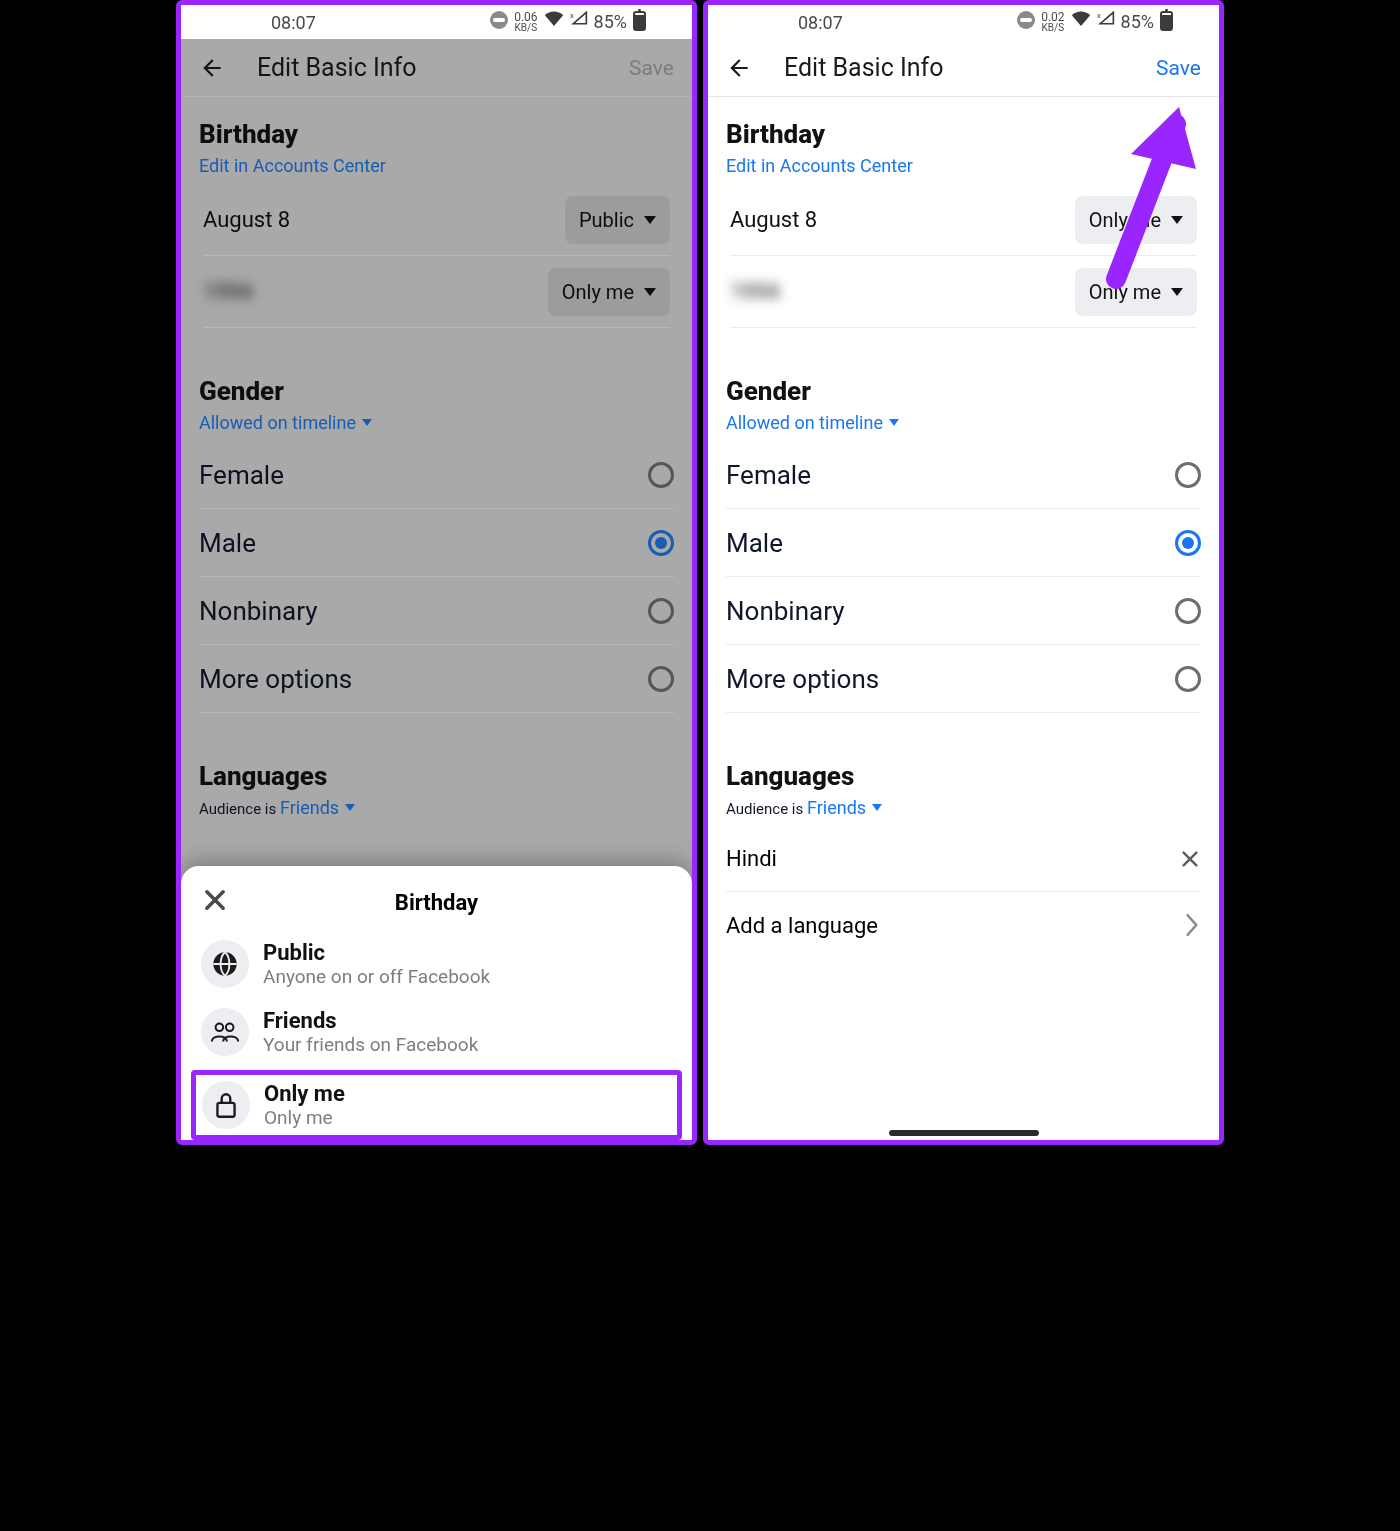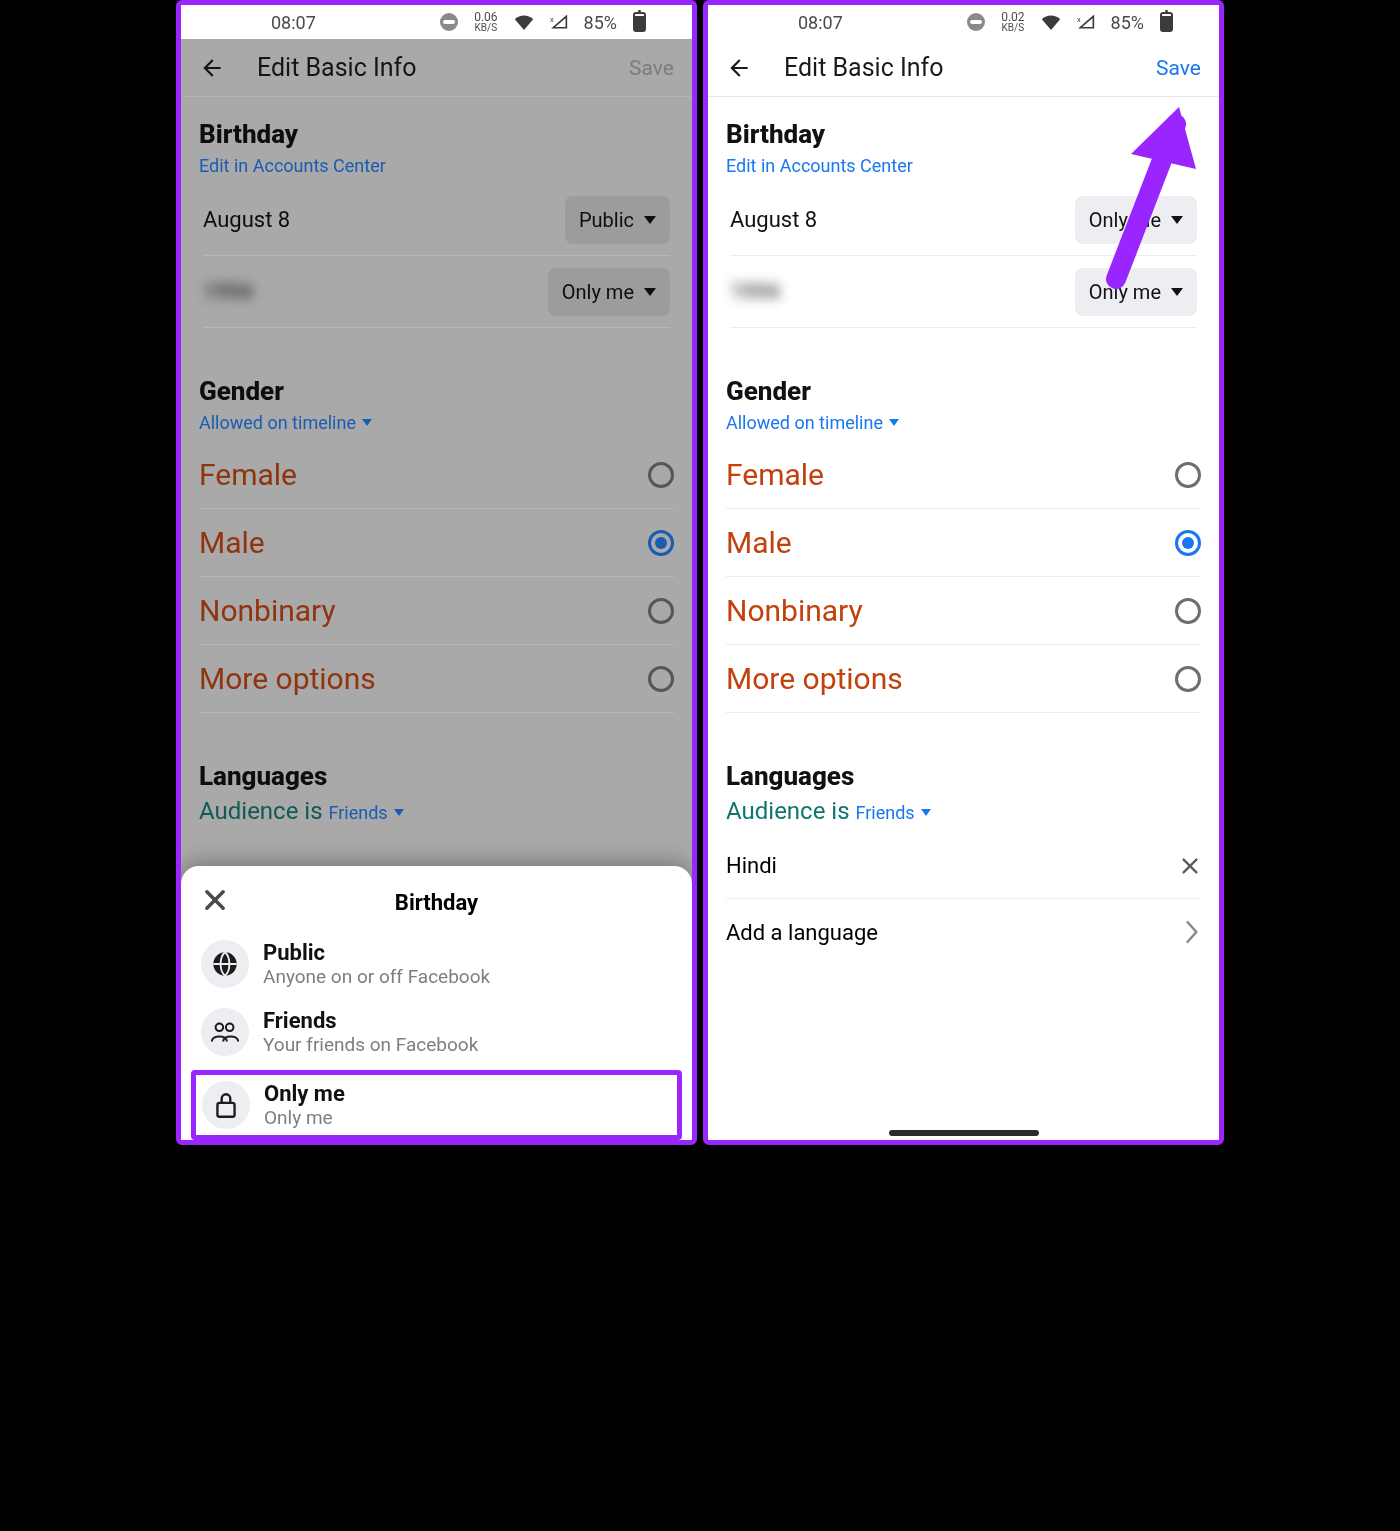--- a/index.html
+++ b/index.html
@@ -2,48 +2,48 @@
 <html><head>
 <meta charset="utf-8">
 <style>
   * { box-sizing: border-box; margin: 0; padding: 0; font-family: -apple-system, BlinkMacSystemFont, "Segoe UI", Roboto, Helvetica, Arial, sans-serif; }
   body { background:#000; display:flex; justify-content:center; }
   .wrap { width:1048px; height:1145px; display:flex; gap:6px; background:#000; }
   .phone { position:relative; width:521px; height:1145px; background:#fff; border:5px solid #9a26ff; border-radius:6px; overflow:hidden; }
   .phone.dim .screen-content { filter: brightness(0.78) saturate(0.9); background:#d9d9d9; }
   .statusbar { height:34px; display:flex; align-items:center; justify-content:space-between; padding:0 46px 0 90px; font-size:18px; color:#4b4b4b; background:#fff; position:relative; z-index:3; }
   .phone.dim .statusbar { background:#fff; }
-  .status-right { display:flex; align-items:center; gap:16px; }
+  .status-right { display:flex; align-items:flex-start; gap:6px; }
   .status-icon { display:inline-flex; align-items:center; justify-content:center; }
   .dnd { width:18px; height:18px; border-radius:50%; background:#8a8a8a; position:relative; }
   .dnd::after{ content:""; position:absolute; left:3px; right:3px; top:7px; height:4px; background:#fff; border-radius:2px;}
   .kbs { font-size:10px; line-height:1; text-align:center; }
   .kbs .n{ font-size:12px; display:block;}
   .wifi-real { width:20px;height:15px; }
   .sig { width:18px;height:14px; }
   .batt { width:13px;height:20px;border:2px solid #3b3b3b;border-radius:3px;position:relative;background:linear-gradient(to top,#3b3b3b 85%,transparent 85%); }
   .batt::before{content:"";position:absolute;top:-4px;left:3px;right:3px;height:2px;background:#3b3b3b;border-radius:1px;}
   .screen-content { position:relative; height:calc(100% - 50px); overflow:hidden; }
   .appbar { height:58px; display:flex; align-items:center; padding:0 18px; gap:32px; border-bottom:1px solid #e6e6e6;}
   .appbar .title { font-size:25px; color:#1b1b1b; flex:1; }
   .appbar .save { font-size:21px; color:#1877f2; }
   .phone.dim .appbar .save { color:#9aa0a6; }
   .back-arrow{ width:26px;height:26px; }
   .section { padding:22px 18px 8px; }
   .sec-title{ font-size:26px; font-weight:800; color:#111; margin-bottom:6px;}
   .link { color:#1877f2; font-size:18px; display:inline-flex; align-items:center; gap:4px;text-align:right;}
-  .sublab { color:#0f766e; font-size:24px; }
+  .sublab { color:#0f172a; font-size:15px; }
   .row { display:flex; align-items:center; justify-content:space-between; height:72px; border-bottom:1px solid #ececec; margin:0 22px; }
   .row .lbl{ font-size:22px; color:#111;}
   .chip { background:#eceef1; border-radius:8px; height:48px; padding:0 14px; display:flex; align-items:center; gap:8px; font-size:20px; color:#111;}
   .phone.dim .chip{ background:#c7c8ca;}
   .caret-down{ width:0;height:0;border-left:6px solid transparent;border-right:6px solid transparent;border-top:8px solid #111; margin-left:2px;}
   .caret-down.small{ border-left-width:5px;border-right-width:5px;border-top-width:7px; border-top-color:#1877f2;}
   .radio-row{ display:flex; align-items:center; justify-content:space-between; height:68px; margin:0 18px; border-bottom:1px solid #ececec;}
-  .radio-row .lbl{ font-size:30px; color:#c2410c;}
+  .radio-row .lbl{ font-size:26px; color:#0f172a;}
   .radio{ width:26px;height:26px;border:3px solid #6b6e72;border-radius:50%; display:inline-flex;align-items:center;justify-content:center;}
   .radio.sel{ border-color:#1877f2;}
   .radio.sel::after{ content:""; width:12px;height:12px;background:#1877f2;border-radius:50%; }
   .gap{height:30px;}
   .lang-row{ display:flex; align-items:center; justify-content:space-between; height:66px; margin:0 18px; border-bottom:1px solid #ececec;}
   .lang-row .lbl{font-size:22px;}
   .x-ic{ width:22px;height:22px;}
   .chev-ic{ width:18px;height:26px;}
   .blur { filter: blur(6px); color:#444; }
   

